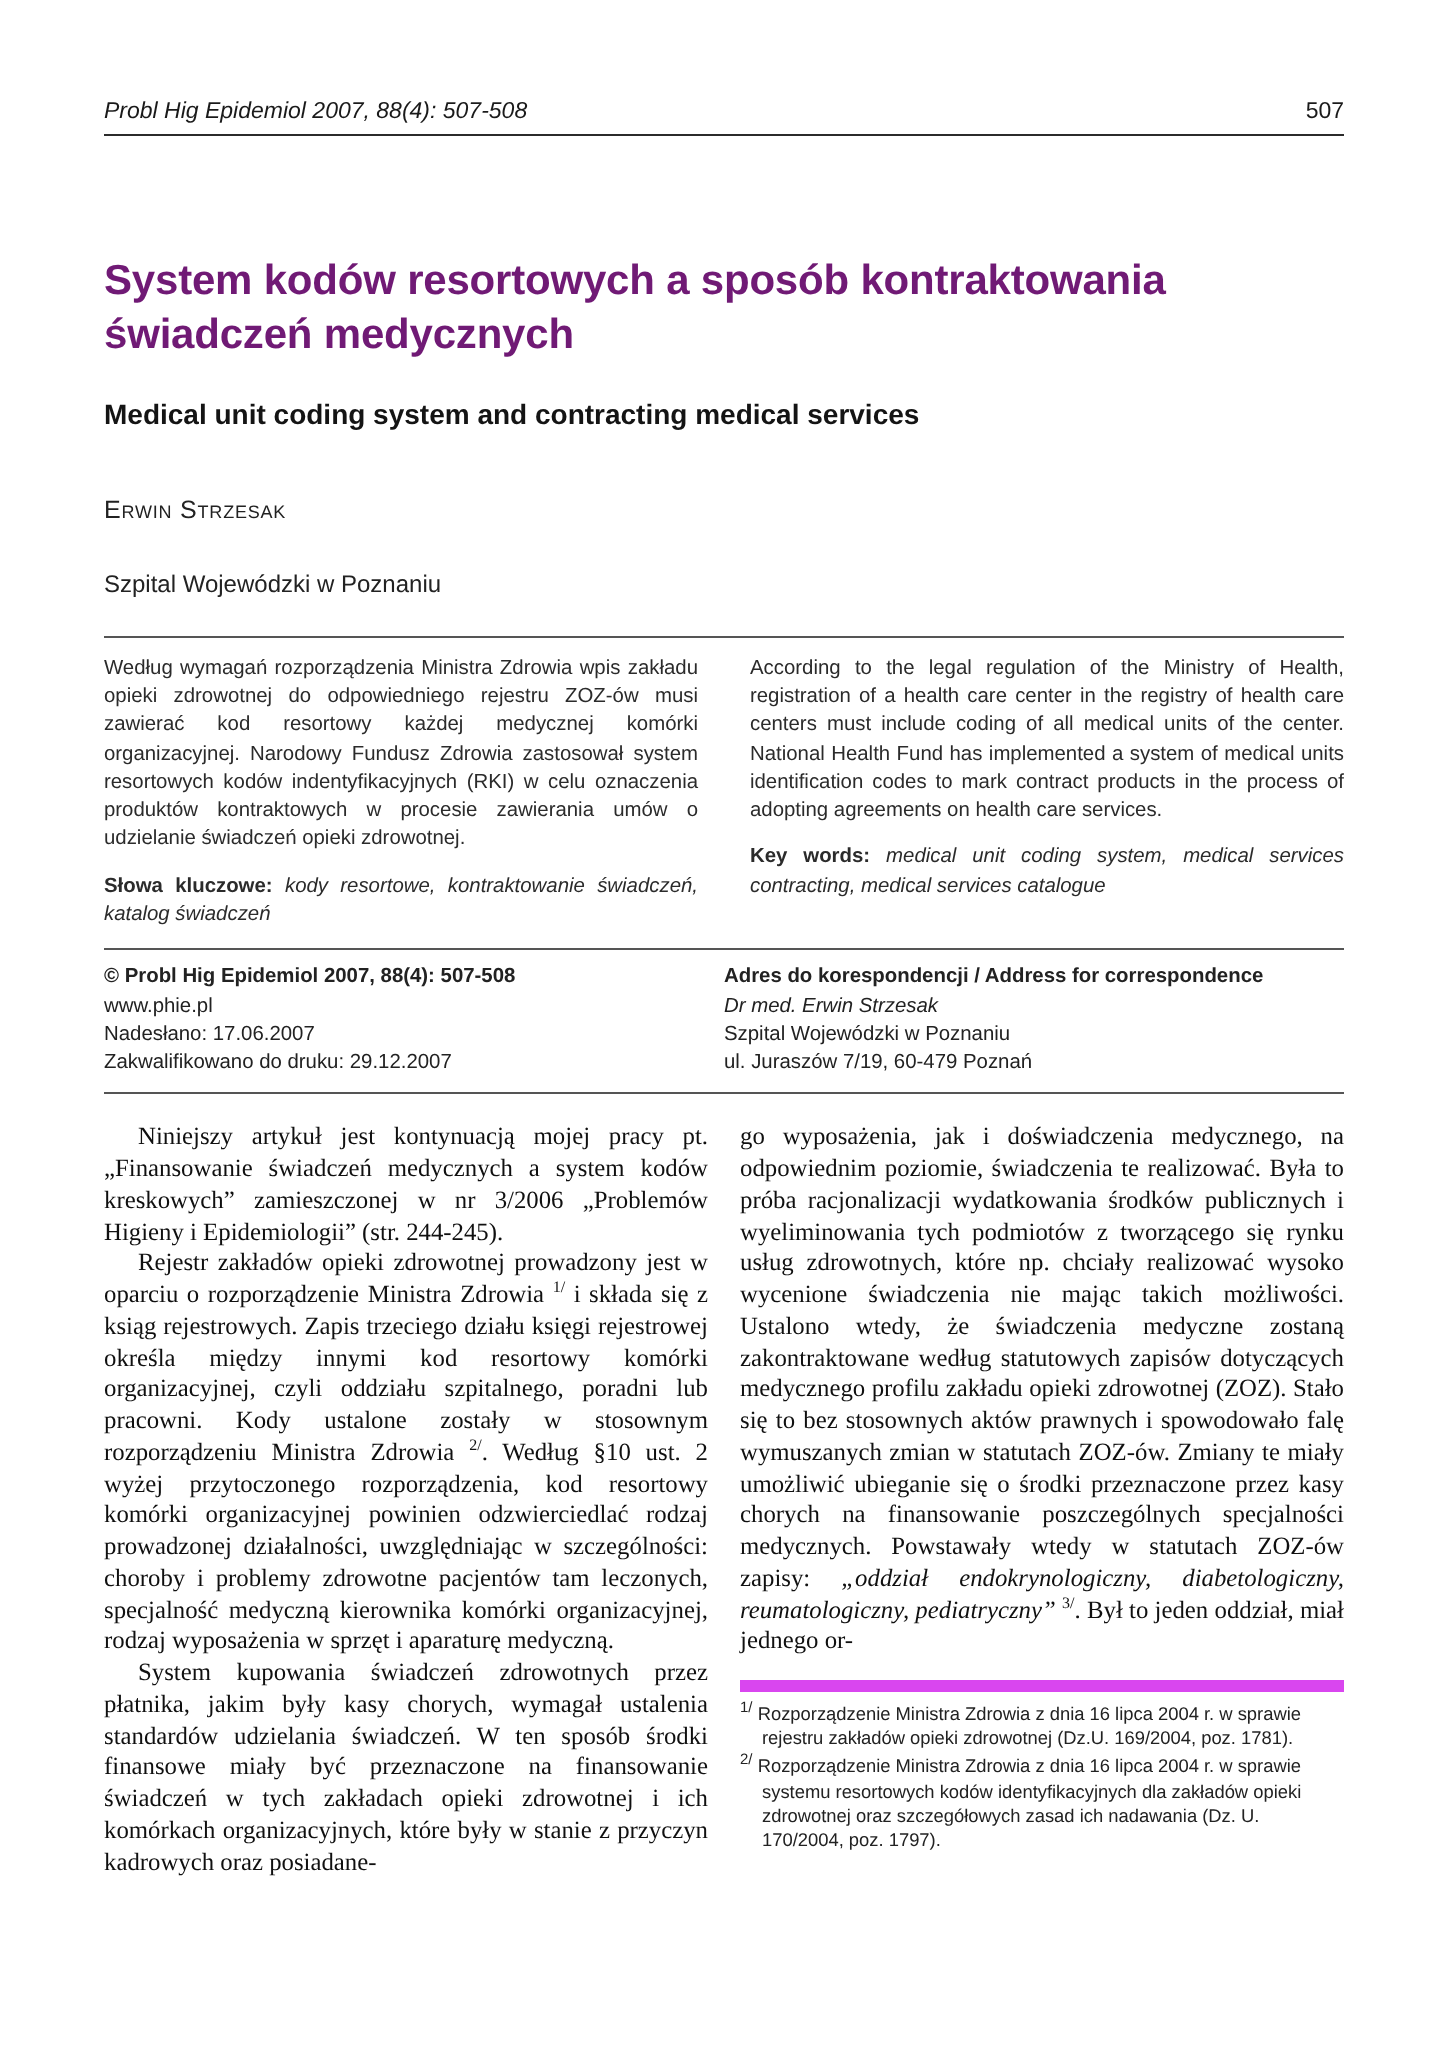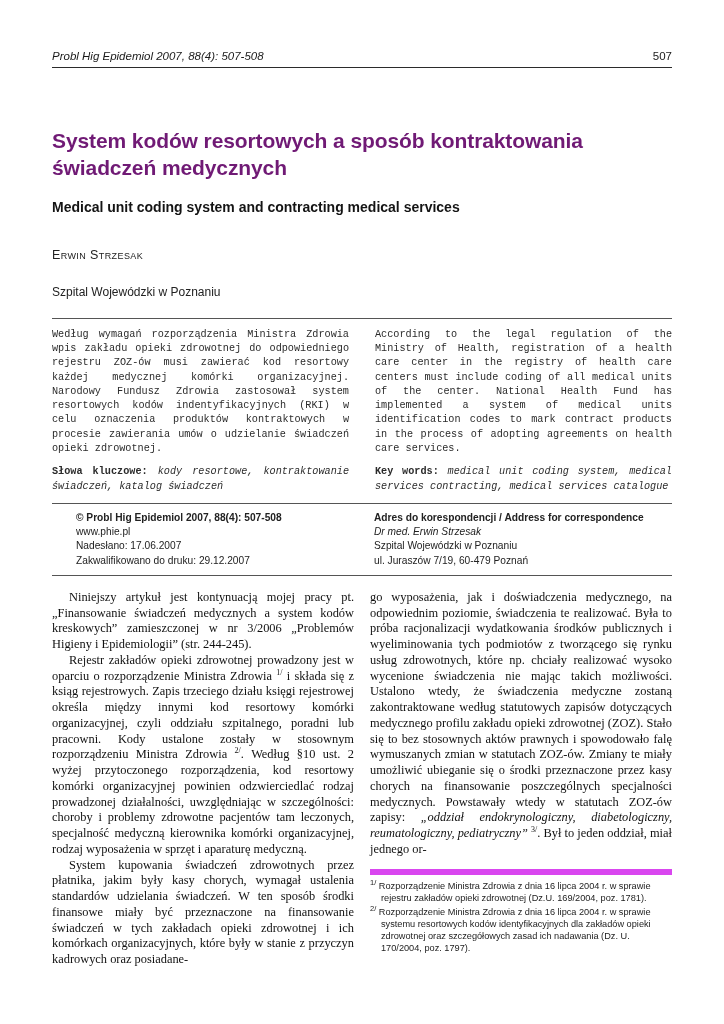--- a/index.html
+++ b/index.html
@@ -27,29 +27,29 @@
 
   
   .title { margin-top: 60px; font-size: 21px; font-weight: 700; line-height: 1.28; color: #701a75; letter-spacing: -0.1px; max-width: 580px; }
   .title-en { margin-top: 17px; font-size: 14px; font-weight: 700; color: #141414; }
 
   .author { margin-top: 33px; font-size: 12.5px; font-variant: small-caps; letter-spacing: 0.4px; color:#222; }
   .affiliation { margin-top: 23px; font-size: 12px; color:#222; }
   .rule.after-affil { margin-top: 19px; }
 
   
-  .abstracts { display: grid; grid-template-columns: 1fr 1fr; column-gap: 26px; margin-top: 9px; font-size: 10.2px; line-height: 1.4; text-align: justify; color: #2b2b2b; font-family: Liberation Mono, monospace; }
+  .abstracts { display: grid; grid-template-columns: 1fr 1fr; column-gap: 26px; margin-top: 9px; font-size: 10.2px; line-height: 1.4; text-align: justify; color: #2b2b2b; }
   .abstracts p { margin: 0; }
   .abstracts p.kw { margin-top: 9px; }
   .kw-label { font-weight: 700; }
   .kw-text { font-style: italic; }
   .rule.after-abs { margin-top: 9px; }
 
   
-  .meta { display: grid; grid-template-columns: 1fr 1fr; margin-top: 7px; font-size: 10.2px; line-height: 1.4; color: #222; margin-left: 24px; }
+  .meta { display: grid; grid-template-columns: 1fr 1fr; margin-top: 7px; font-size: 10.2px; line-height: 1.4; color: #222; }
   .meta div { margin: 0; }
   .copyright { font-weight: 700; }
   .website { margin-top: 14px; }
   .received { margin-top: 15px; }
   .corr-label { font-weight: 700; }
   .corr-name { font-style: italic; margin-top: 3px; }
   .rule.after-meta { margin-top: 7px; }
 
   
   .body-cols { display: grid; grid-template-columns: 1fr 1fr; column-gap: 16px; margin-top: 14px;

